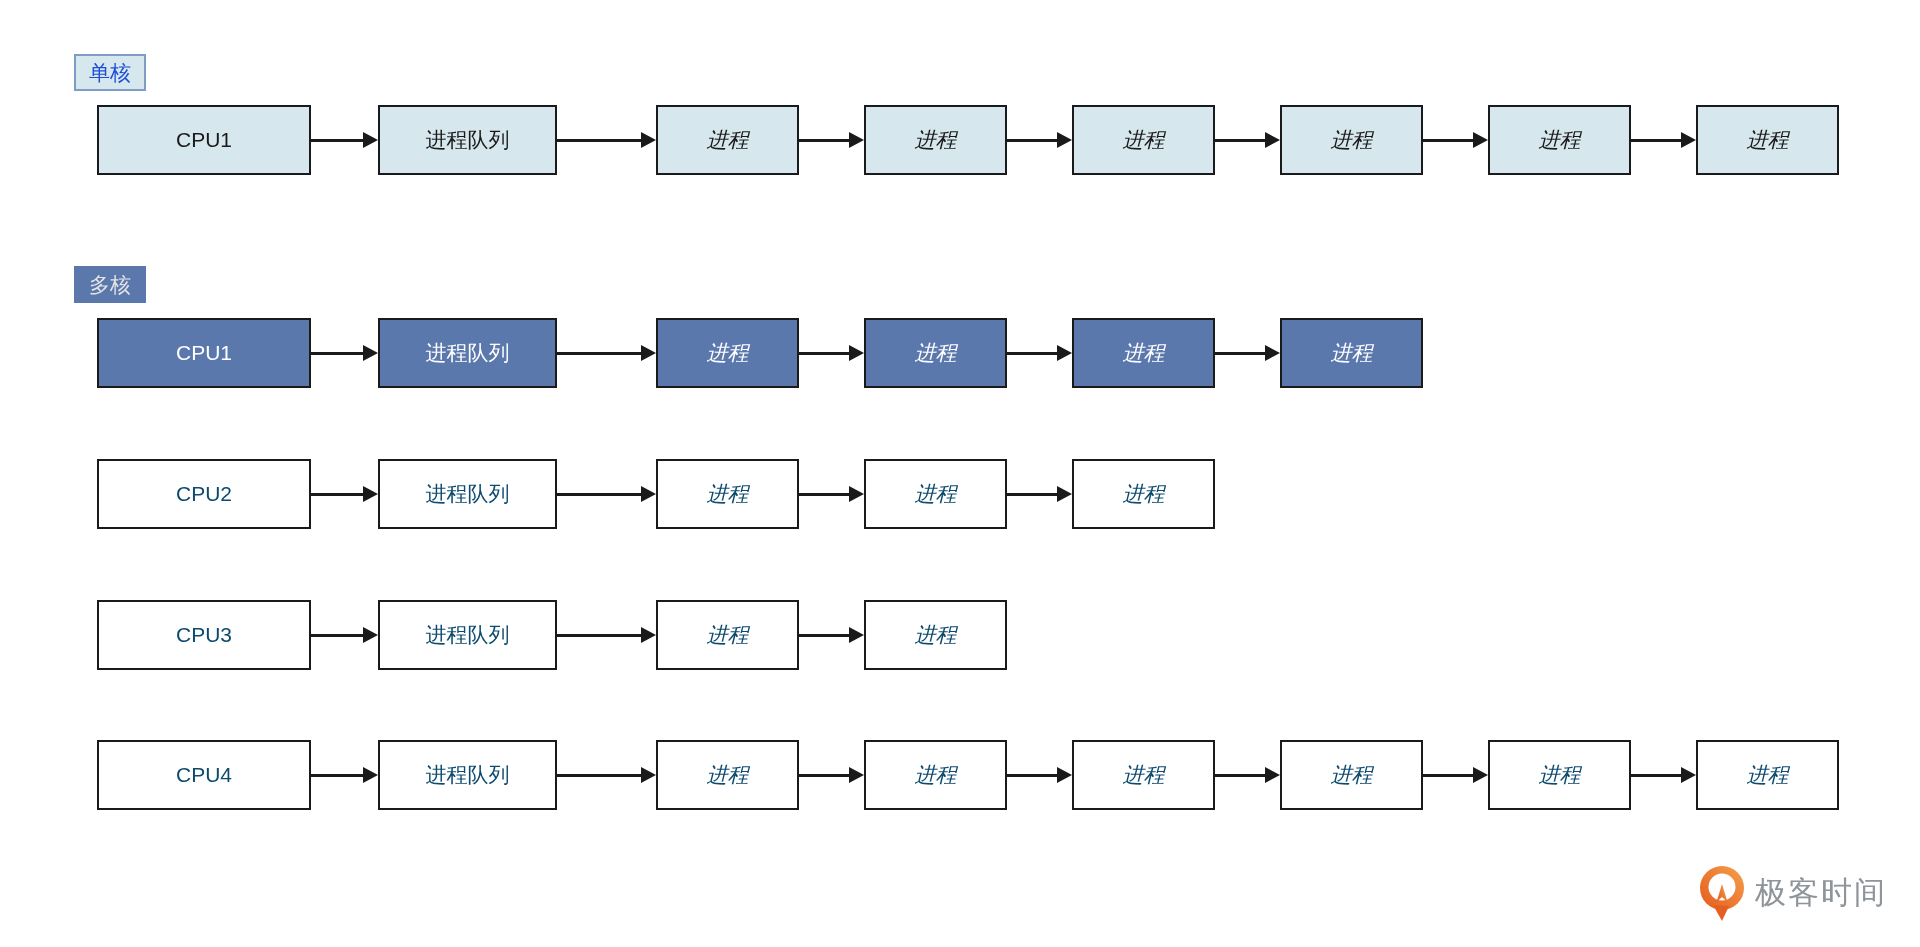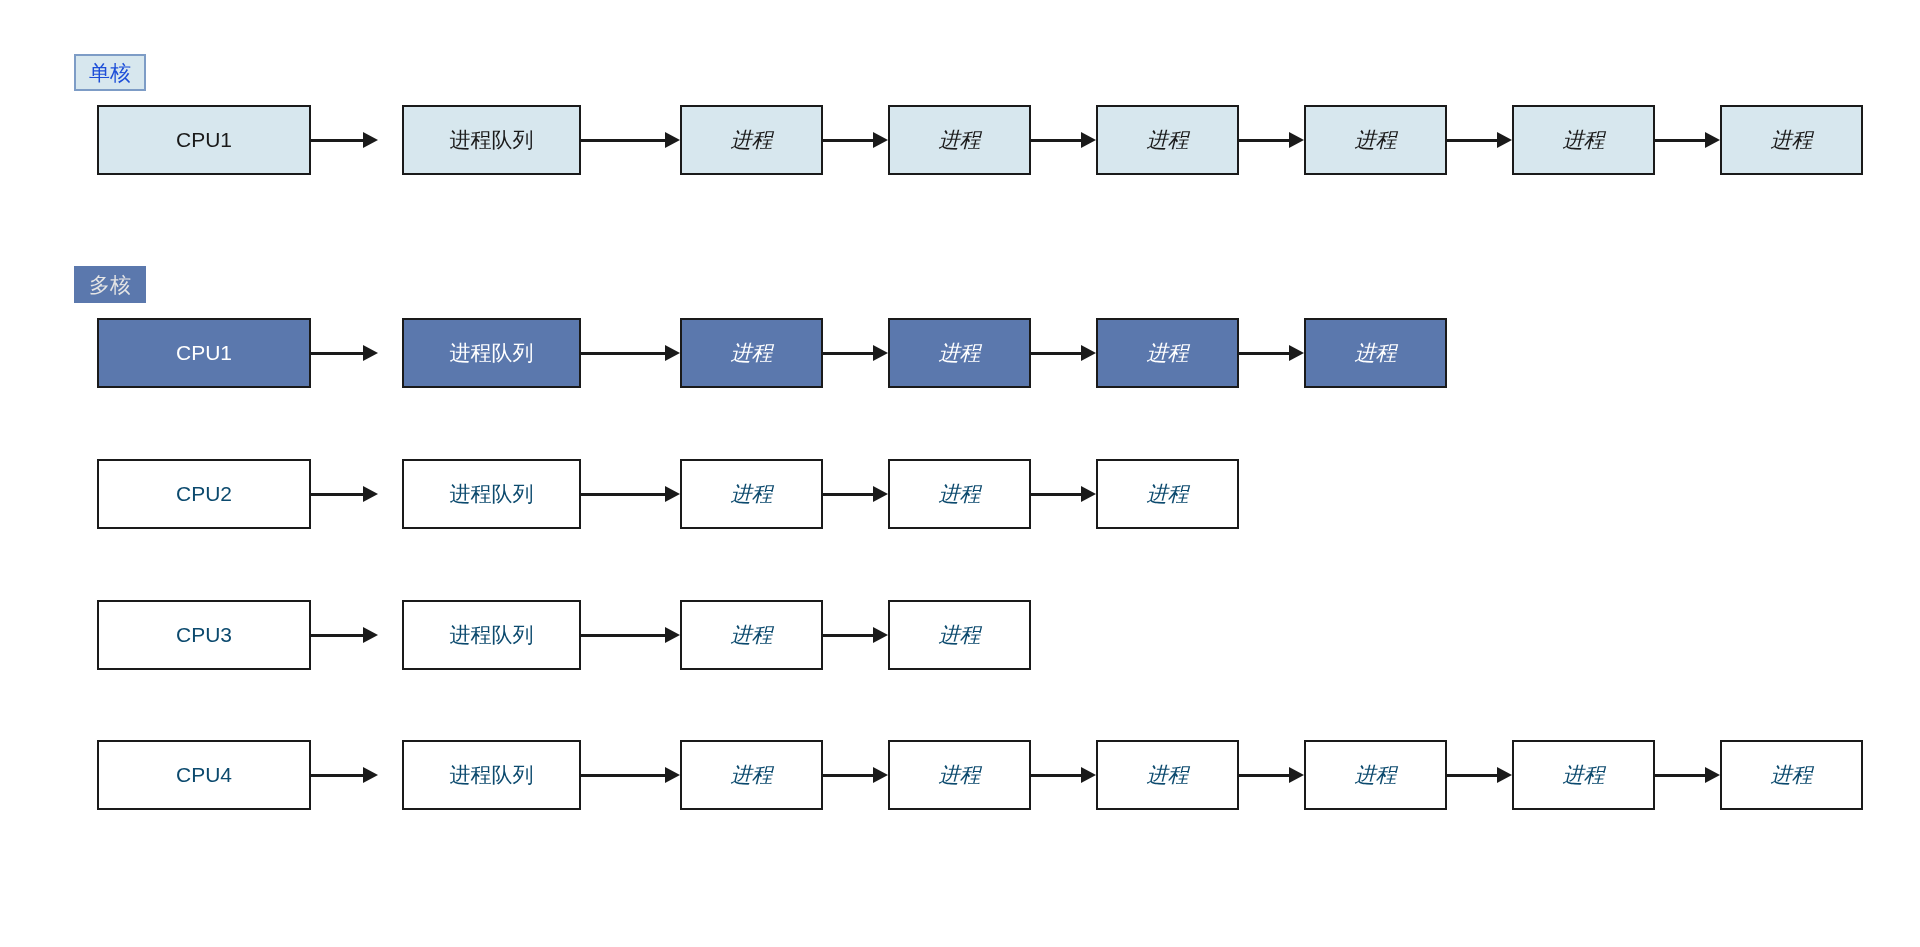--- a/index.html
+++ b/index.html
@@ -54,21 +54,21 @@
     display: flex;
     align-items: center;
     justify-content: center;
     font-size: 21px;
     color: #1a1a1a;
     background: #ffffff;
     box-sizing: content-box;
     flex: 0 0 auto;
   }
   .node-cpu   { width: 210px; }
-  .node-queue { width: 175px; margin-left: 24px; }
+  .node-queue { width: 175px; }
   .node-proc  { width: 139px; font-style: italic; }
   .row.theme-light .node { background: #d7e7ee; color: #1a1a1a; }
   .row.theme-dark  .node { background: #5b78ad; color: #ffffff; }
   .row.theme-plain .node { background: #ffffff; color: #0c4a6e; }
   
   .arrow {
     display: flex;
     align-items: center;
     flex: 0 0 auto;
     height: 70px;
@@ -255,14 +255,29 @@
         </div>
         <div class="node node-proc">进程</div>
         <div class="arrow gap-proc">
           <div class="shaft"></div>
           <div class="head"></div>
         </div>
         <div class="node node-proc">进程</div>
       </div>
     </div>
 
+  <div class="logo">
+    <svg width="48" height="58" viewBox="0 0 48 58">
+      <defs>
+        <linearGradient id="gk" x1="1" y1="0" x2="0" y2="1">
+          <stop offset="0" stop-color="#f5a04c"></stop>
+          <stop offset="1" stop-color="#e55a1d"></stop>
+        </linearGradient>
+      </defs>
+      <circle cx="24" cy="24" r="22" fill="url(#gk)"></circle>
+      <polygon points="15,41 24,57 31,42" fill="#e55f20"></polygon>
+      <circle cx="24" cy="23" r="13.5" fill="#ffffff"></circle>
+      <polygon points="18.5,38 24,20 29.5,38 24,33" fill="url(#gk)"></polygon>
+    </svg>
+    <span class="logo-text">极客时间</span>
+  </div>
 
 </div>
 
 </body></html>

